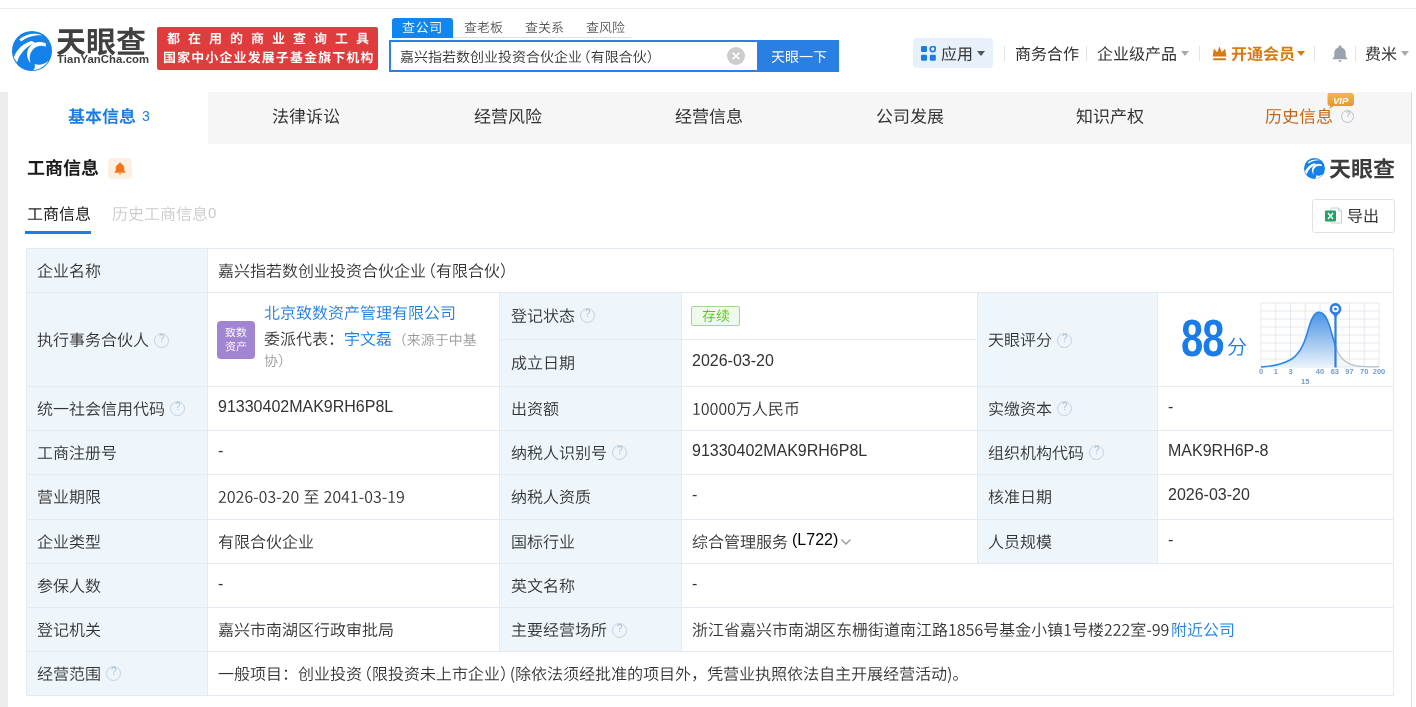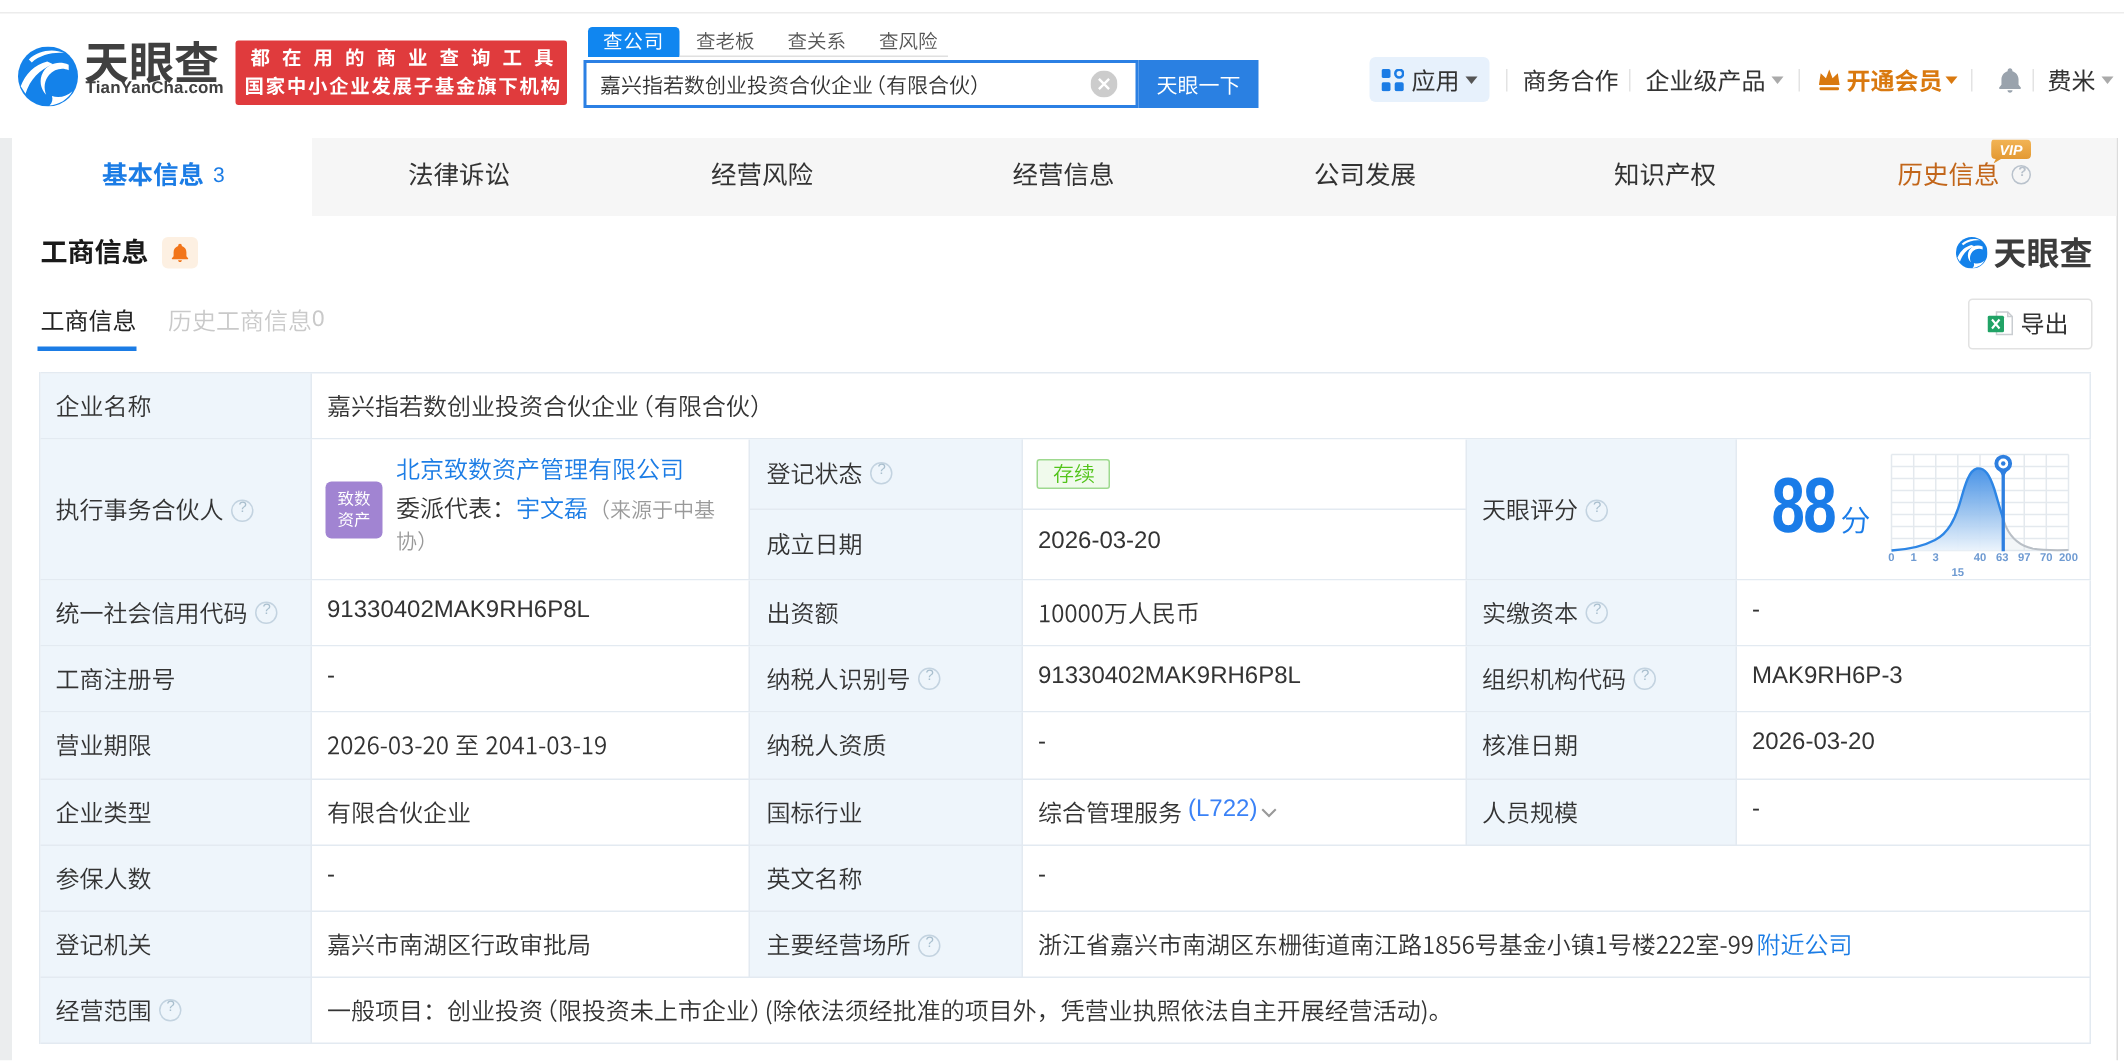--- a/index.html
+++ b/index.html
@@ -1295,21 +1295,21 @@
     <svg style="position:absolute;left:988px;top:444.8px;overflow:visible" width="96" height="16" fill="#333">
       <use href="#g171" transform="translate(0,13.8) scale(0.016)"></use>
       <use href="#g172" transform="translate(16,13.8) scale(0.016)"></use>
       <use href="#g173" transform="translate(32,13.8) scale(0.016)"></use>
       <use href="#g174" transform="translate(48,13.8) scale(0.016)"></use>
       <use href="#g122" transform="translate(64,13.8) scale(0.016)"></use>
       <use href="#g153" transform="translate(80,13.8) scale(0.016)"></use>
     </svg>
     <div style="position:absolute;left:1089px;top:445.2px;width:15px;height:15px;border:1px solid #c3d3e0;border-radius:50%;box-sizing:border-box"></div>
     <div style="position:absolute;left:1094px;top:445.2px;height:16px;line-height:16px;font:400 10px 'Liberation Sans', sans-serif;color:#a9bfce;white-space:nowrap;">?</div>
-    <div style="position:absolute;left:1168px;top:441.8px;height:22px;line-height:22px;font:400 16px 'Liberation Sans', sans-serif;color:#333;white-space:nowrap;">MAK9RH6P-3</div>
+    <div style="position:absolute;left:1168px;top:441.8px;height:22px;line-height:22px;font:400 16px 'Liberation Sans', sans-serif;color:#333;white-space:nowrap;">MAK9RH6P-8</div>
     <svg style="position:absolute;left:37px;top:489.2px;overflow:visible" width="64" height="16" fill="#333">
       <use href="#g175" transform="translate(0,13.8) scale(0.016)"></use>
       <use href="#g42" transform="translate(16,13.8) scale(0.016)"></use>
       <use href="#g143" transform="translate(32,13.8) scale(0.016)"></use>
       <use href="#g50" transform="translate(48,13.8) scale(0.016)"></use>
     </svg>
     <svg style="position:absolute;left:218px;top:489.2px;overflow:visible" width="187" height="16" fill="#333">
       <use href="#g176" transform="translate(0,13.8) scale(0.016)"></use>
       <use href="#g157" transform="translate(8.8,13.8) scale(0.016)"></use>
       <use href="#g176" transform="translate(17.6,13.8) scale(0.016)"></use>
@@ -1368,21 +1368,21 @@
       <use href="#g42" transform="translate(48,13.8) scale(0.016)"></use>
     </svg>
     <svg style="position:absolute;left:692px;top:533.8px;overflow:visible" width="96" height="16" fill="#333">
       <use href="#g190" transform="translate(0,13.8) scale(0.016)"></use>
       <use href="#g45" transform="translate(16,13.8) scale(0.016)"></use>
       <use href="#g116" transform="translate(32,13.8) scale(0.016)"></use>
       <use href="#g117" transform="translate(48,13.8) scale(0.016)"></use>
       <use href="#g191" transform="translate(64,13.8) scale(0.016)"></use>
       <use href="#g107" transform="translate(80,13.8) scale(0.016)"></use>
     </svg>
-    <div style="position:absolute;left:792px;top:530.8px;height:22px;line-height:22px;font:400 16px 'Liberation Sans', sans-serif;color:#3b82f6;white-space:nowrap;">(L722)</div>
+    <div style="position:absolute;left:792px;top:530.8px;height:22px;line-height:22px;font:400 16px 'Liberation Sans', sans-serif;color:#000000;white-space:nowrap;">(L722)</div>
     <svg style="position:absolute;left:840px;top:538px" width="12" height="8">
       <path d="M1.5 1.5 L6 6 L10.5 1.5" fill="none" stroke="#999" stroke-width="1.4"></path>
     </svg>
     <svg style="position:absolute;left:988px;top:533.8px;overflow:visible" width="64" height="16" fill="#333">
       <use href="#g108" transform="translate(0,13.8) scale(0.016)"></use>
       <use href="#g192" transform="translate(16,13.8) scale(0.016)"></use>
       <use href="#g193" transform="translate(32,13.8) scale(0.016)"></use>
       <use href="#g194" transform="translate(48,13.8) scale(0.016)"></use>
     </svg>
     <div style="position:absolute;left:1168px;top:530.8px;height:22px;line-height:22px;font:400 16px 'Liberation Sans', sans-serif;color:#333;white-space:nowrap;">-</div>

